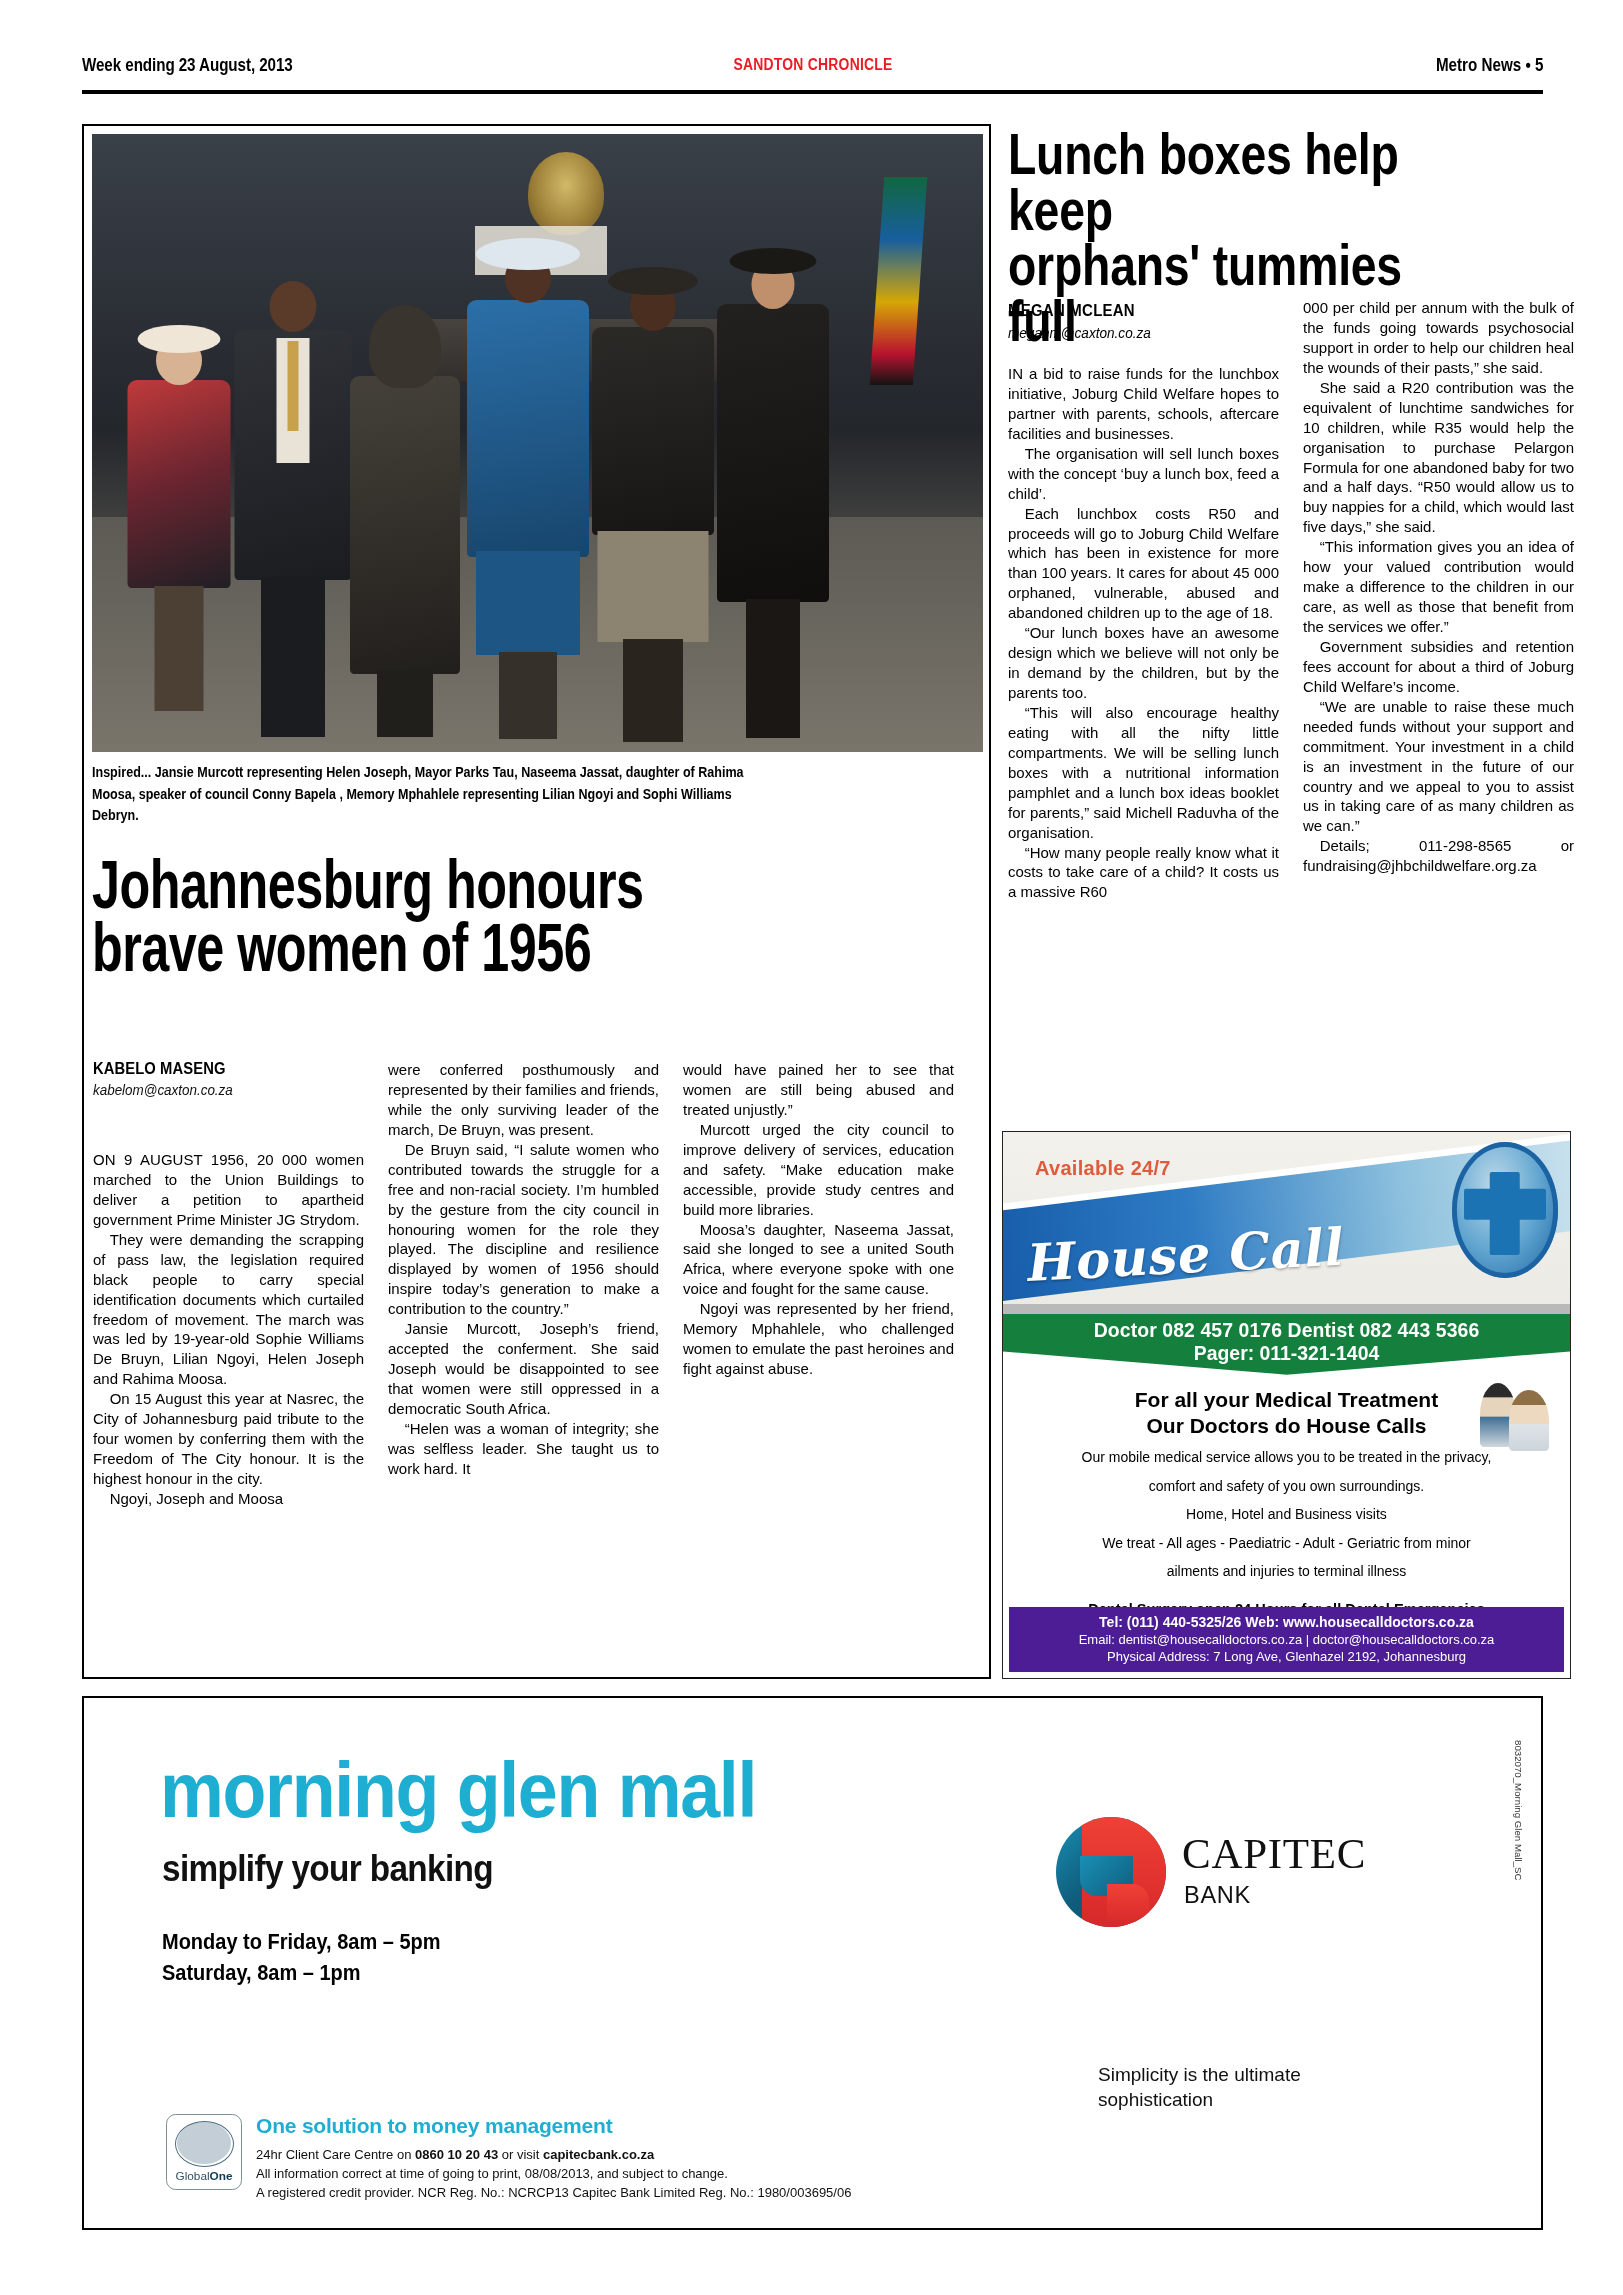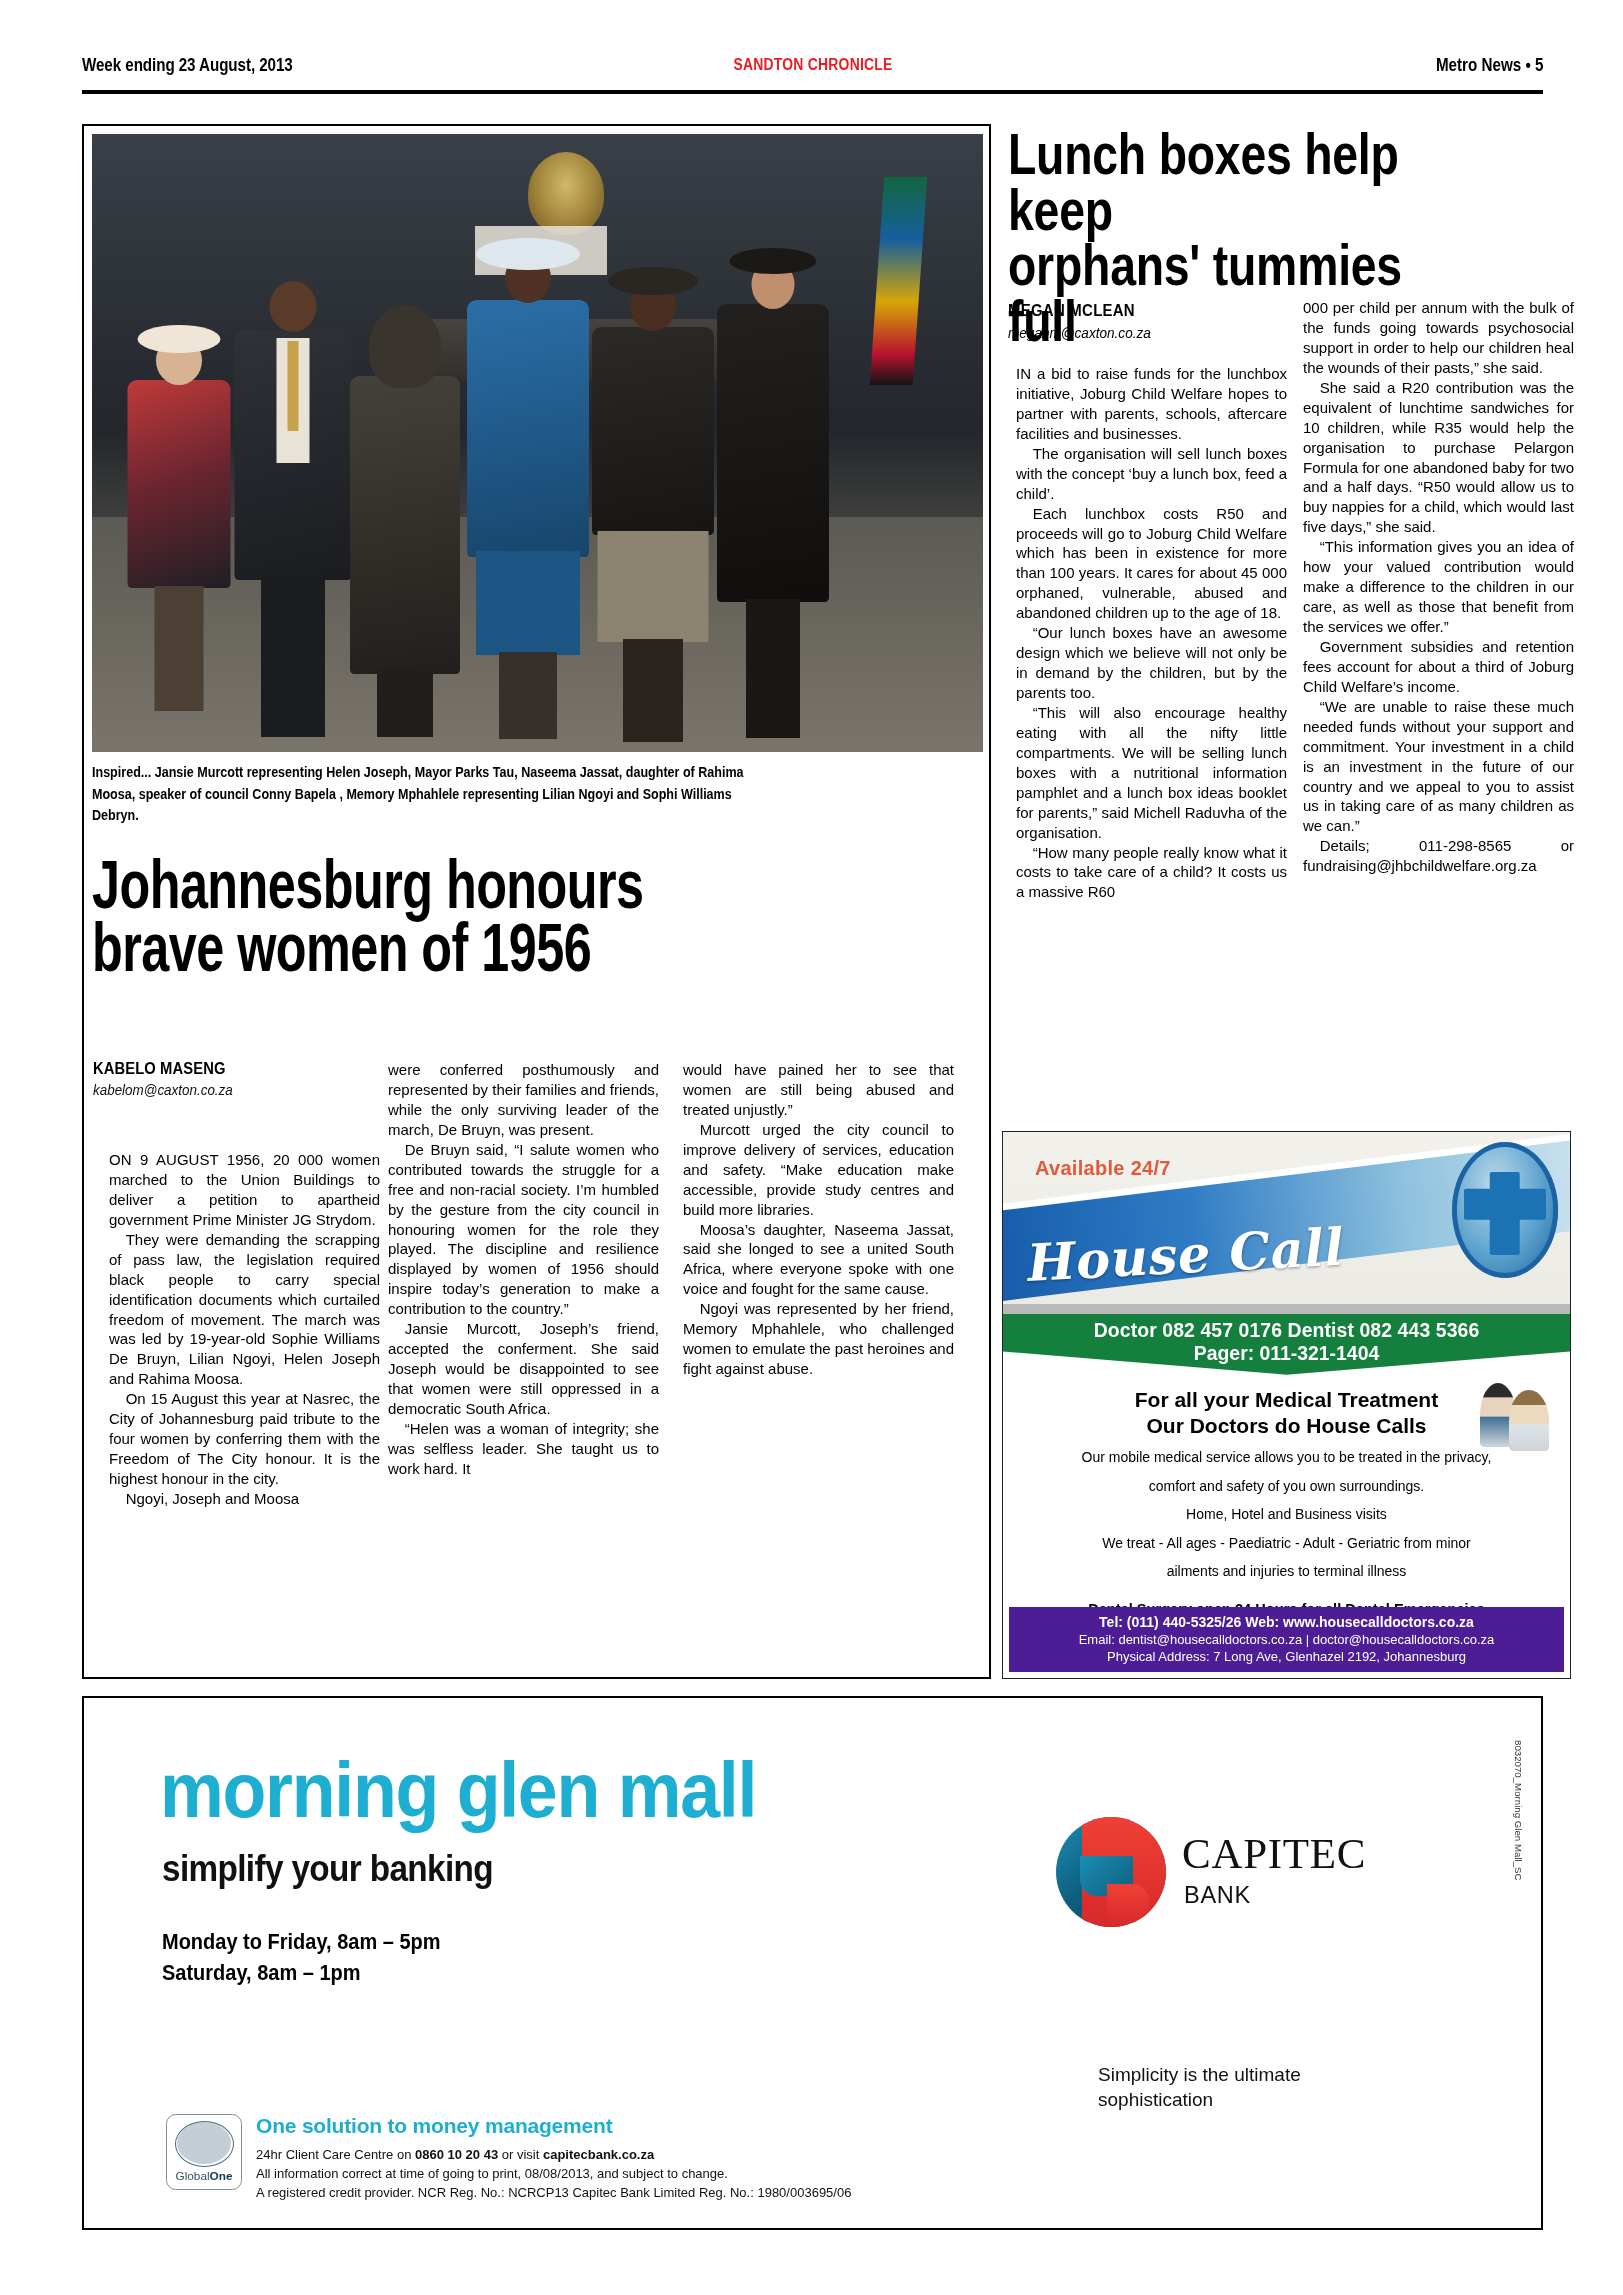--- a/index.html
+++ b/index.html
@@ -122,41 +122,41 @@
   .byline .bn{font-size:17.4px;font-weight:bold;letter-spacing:0.1px;
     transform:scaleX(.85);transform-origin:left center;}
   .byline .be{font-size:14.6px;font-style:italic;color:#111;margin-top:2.8px;
     transform:scaleX(.92);transform-origin:left center;}
 
   .cols{position:absolute;left:9px;top:934px;width:883px;height:729px;}
   .col{position:absolute;top:0;width:271px;font-size:15px;line-height:1.33;
     text-align:justify;color:#000;}
   .col p{margin:0;text-indent:16.7px;}
   .col p.first{text-indent:0;}
-  .col1{left:0;padding-top:90px;margin-left:16px;}
+  .col1{left:0;padding-top:90px;}
   .col2{left:295px;}
   .col3{left:590px;}
 
   
   .rhead{
     position:absolute;left:1008px;top:126px;width:569px;
     font-weight:bold;font-size:58px;line-height:.96;letter-spacing:-0.3px;
   }
   .rhead span{display:block;transform:scaleX(.80);transform-origin:left center;}
   .rbyline{position:absolute;left:1008px;top:300px;width:264px;}
   .rbyline .bn{font-size:17.4px;font-weight:bold;letter-spacing:0.3px;
     transform:scaleX(.86);transform-origin:left center;}
   .rbyline .be{font-size:14.6px;font-style:italic;margin-top:4.2px;
     transform:scaleX(.93);transform-origin:left center;}
   .rcols{position:absolute;left:1008px;top:298px;width:569px;height:805px;}
   .rcol{position:absolute;top:0;width:271px;font-size:15px;line-height:1.33;
     text-align:justify;}
   .rcol p{margin:0;text-indent:16.7px;}
   .rcol p.first{text-indent:0;}
-  .rcol1{left:0;padding-top:66px;margin-left:8px;}
+  .rcol1{left:0;padding-top:66px;}
   .rcol2{left:295px;}
 
   
   .hcd{
     position:absolute;left:1002px;top:1131px;width:569px;height:548px;
     border:1.4px solid #222;box-sizing:border-box;background:#fff;
   }
   .hcd-top{position:relative;height:172px;overflow:hidden;
     background:linear-gradient(180deg,#f3f1ec 0%,#eceae4 100%);}
   .hcd-diag1{position:absolute;left:-28px;top:82px;width:625px;height:90px;

